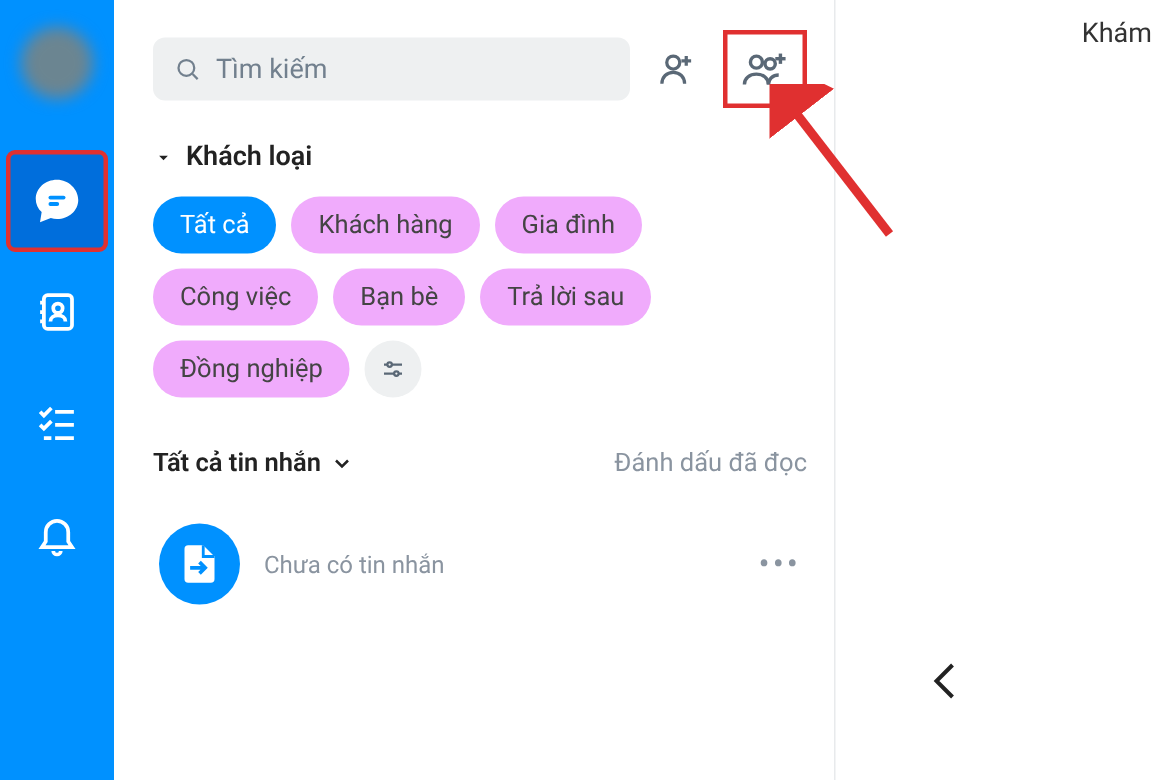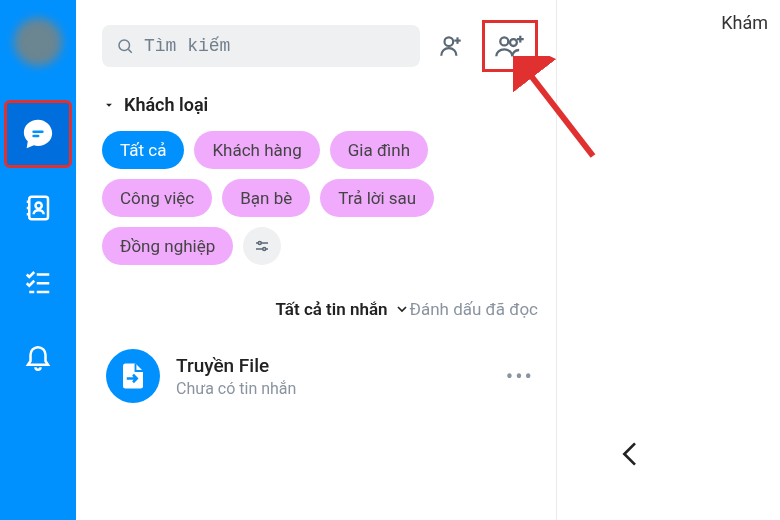--- a/index.html
+++ b/index.html
@@ -6,31 +6,31 @@
 body { width: 780px; height: 520px; display: flex; background: #fff; overflow: hidden; }
 .sidebar { width: 76px; background: #0091ff; display: flex; flex-direction: column; align-items: center; padding-top: 18px; gap: 6px; }
 .avatar { width: 48px; height: 48px; border-radius: 50%; background: #6b8591; filter: blur(5px); margin-bottom: 28px; position: relative; }
 .sidebar-item { width: 68px; height: 68px; display: flex; align-items: center; justify-content: center; border-radius: 6px; cursor: pointer; color: #fff; }
 .sidebar-item.active { background: #006edc; border: 3px solid #e03030; }
 .main { flex: 1; display: flex; }
 .chat-col { flex: 1; padding: 20px 18px 0 26px; display: flex; flex-direction: column; }
 .top-row { display: flex; align-items: center; gap: 14px; margin-bottom: 22px; }
 .search { flex: 1; background: #eef0f1; border-radius: 8px; height: 42px; display: flex; align-items: center; padding: 0 14px; color: #72808e; gap: 10px; }
 .search-icon { width: 18px; height: 18px; }
-.search-text { font-size: 18px; color: #72808e; font-family: Liberation Mono, monospace; }
+.search-text { font-size: 18px; color: #72808e; }
 .icon-btn { width: 34px; height: 34px; display: flex; align-items: center; justify-content: center; cursor: pointer; color: #5a6876; }
 .create-group-wrap { border: 3px solid #e03030; padding: 6px 8px; }
 .category-row { display: flex; align-items: center; gap: 8px; margin-bottom: 16px; }
 .category-label { font-size: 18px; font-weight: 600; color: #222; }
 .chevron-sm { width: 14px; height: 14px; }
 .chips { display: flex; flex-wrap: wrap; gap: 10px; margin-bottom: 12px; align-items: center; }
 .chip { background: #f0abfc; color: #444; padding: 9px 18px; border-radius: 20px; font-size: 17px; cursor: pointer; }
 .chip.active { background: #0091ff; color: #fff; }
 .settings-chip { width: 38px; height: 38px; border-radius: 50%; background: #eef0f1; display: flex; align-items: center; justify-content: center; cursor: pointer; }
-.filter-row { display: flex; justify-content: flex-end; align-items: center; margin: 22px 0 18px; font-size: 17px; }
+.filter-row { display: flex; justify-content: space-between; align-items: center; margin: 22px 0 18px; font-size: 17px; }
 .filter-left { display: flex; align-items: center; gap: 6px; font-weight: 600; color: #222; }
 .mark-read { color: #8a94a0; cursor: pointer; }
 .conv { display: flex; align-items: center; gap: 16px; padding: 12px 4px; cursor: pointer; }
 .conv-icon { width: 54px; height: 54px; border-radius: 50%; background: #0091ff; display: flex; align-items: center; justify-content: center; flex-shrink: 0; }
 .conv-body { flex: 1; }
 .conv-title { font-size: 19px; font-weight: 500; color: #222; margin-bottom: 2px; }
 .conv-sub { font-size: 16px; color: #8a94a0; }
 .conv-more { color: #8a94a0; font-size: 22px; letter-spacing: 2px; cursor: pointer; }
 .right-col { width: 224px; padding: 12px 12px 0 14px; position: relative; border-left: 1px solid #e8eaec; }
 .kham { text-align: right; font-size: 18px; color: #333; margin-bottom: 122px; }
@@ -155,21 +155,20 @@
 
     <div class="conv">
       <div class="conv-icon">
         <svg width="30" height="30" viewBox="0 0 24 24" fill="#fff">
           <path d="M14 2H6a2 2 0 00-2 2v16a2 2 0 002 2h12a2 2 0 002-2V8l-6-6z"></path>
           <path d="M14 2v6h6" fill="none" stroke="#0091ff" stroke-width="1.5"></path>
           <path d="M9 14l3 3 3-3M12 9v8" fill="none" stroke="#0091ff" stroke-width="2" transform="rotate(-90 12 14)"></path>
         </svg>
       </div>
       <div class="conv-body">
-        <div class="conv-title">Truyền File</div>
         <div class="conv-sub">Chưa có tin nhắn</div>
       </div>
       <div class="conv-more">•••</div>
     </div>
 
   </div>
 
   <div class="right-col">
     <div class="kham">Khám</div>
 

